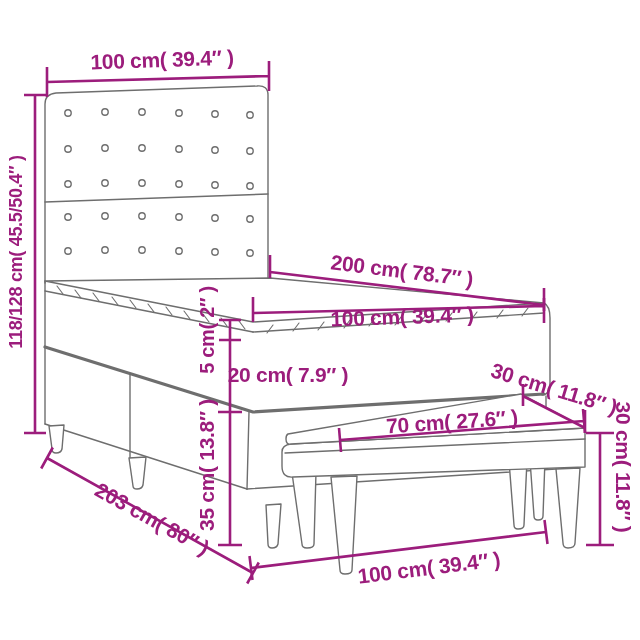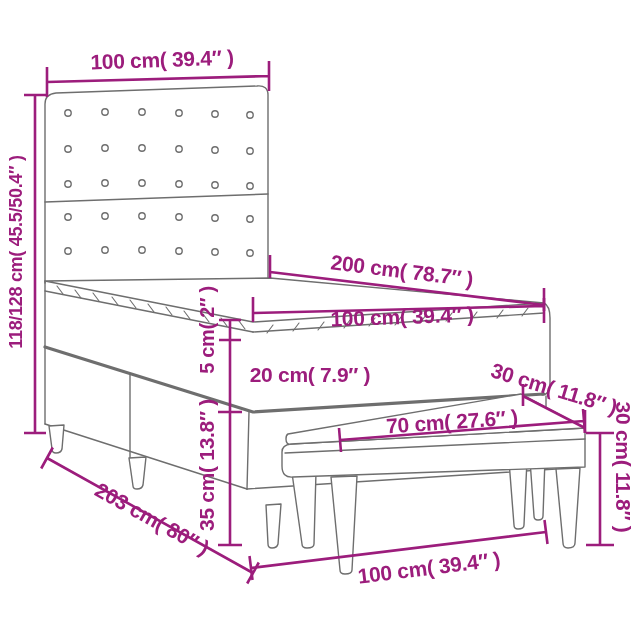--- a/index.html
+++ b/index.html
@@ -118,21 +118,21 @@
   </svg>
 
   <div class="lbl" style="left:162px;top:60px;transform:translate(-50%,-50%) rotate(-2deg);">100 cm( 39.4″ )</div>
 
   <div class="lbl" style="left:16px;top:252px;font-size:18px;transform:translate(-50%,-50%) rotate(-90deg);">118/128 cm( 45.5/50.4″ )</div>
 
   <div class="lbl" style="left:402px;top:271px;transform:translate(-50%,-50%) rotate(7deg);">200 cm( 78.7″ )</div>
 
   <div class="lbl" style="left:402px;top:317px;transform:translate(-50%,-50%) rotate(-2deg);">100 cm( 39.4″ )</div>
 
-  <div class="lbl" style="left:310px;top:375px;transform:translate(-50%,-50%);text-align:center;">20 cm( 7.9″ )</div>
+  <div class="lbl" style="left:288px;top:375px;transform:translate(-50%,-50%);text-align:center;">20 cm( 7.9″ )</div>
 
   <div class="lbl" style="left:207px;top:330px;font-size:20px;transform:translate(-50%,-50%) rotate(-90deg);">5 cm( 2″ )</div>
 
   <div class="lbl" style="left:554px;top:389px;transform:translate(-50%,-50%) rotate(17deg);">30 cm( 11.8″ )</div>
 
   <div class="lbl" style="left:452px;top:422px;transform:translate(-50%,-50%) rotate(-4deg);">70 cm( 27.6″ )</div>
 
   <div class="lbl" style="left:623px;top:467px;transform:translate(-50%,-50%) rotate(90deg);">30 cm( 11.8″ )</div>
 
   <div class="lbl" style="left:207px;top:465px;transform:translate(-50%,-50%) rotate(-90deg);">35 cm( 13.8″ )</div>

